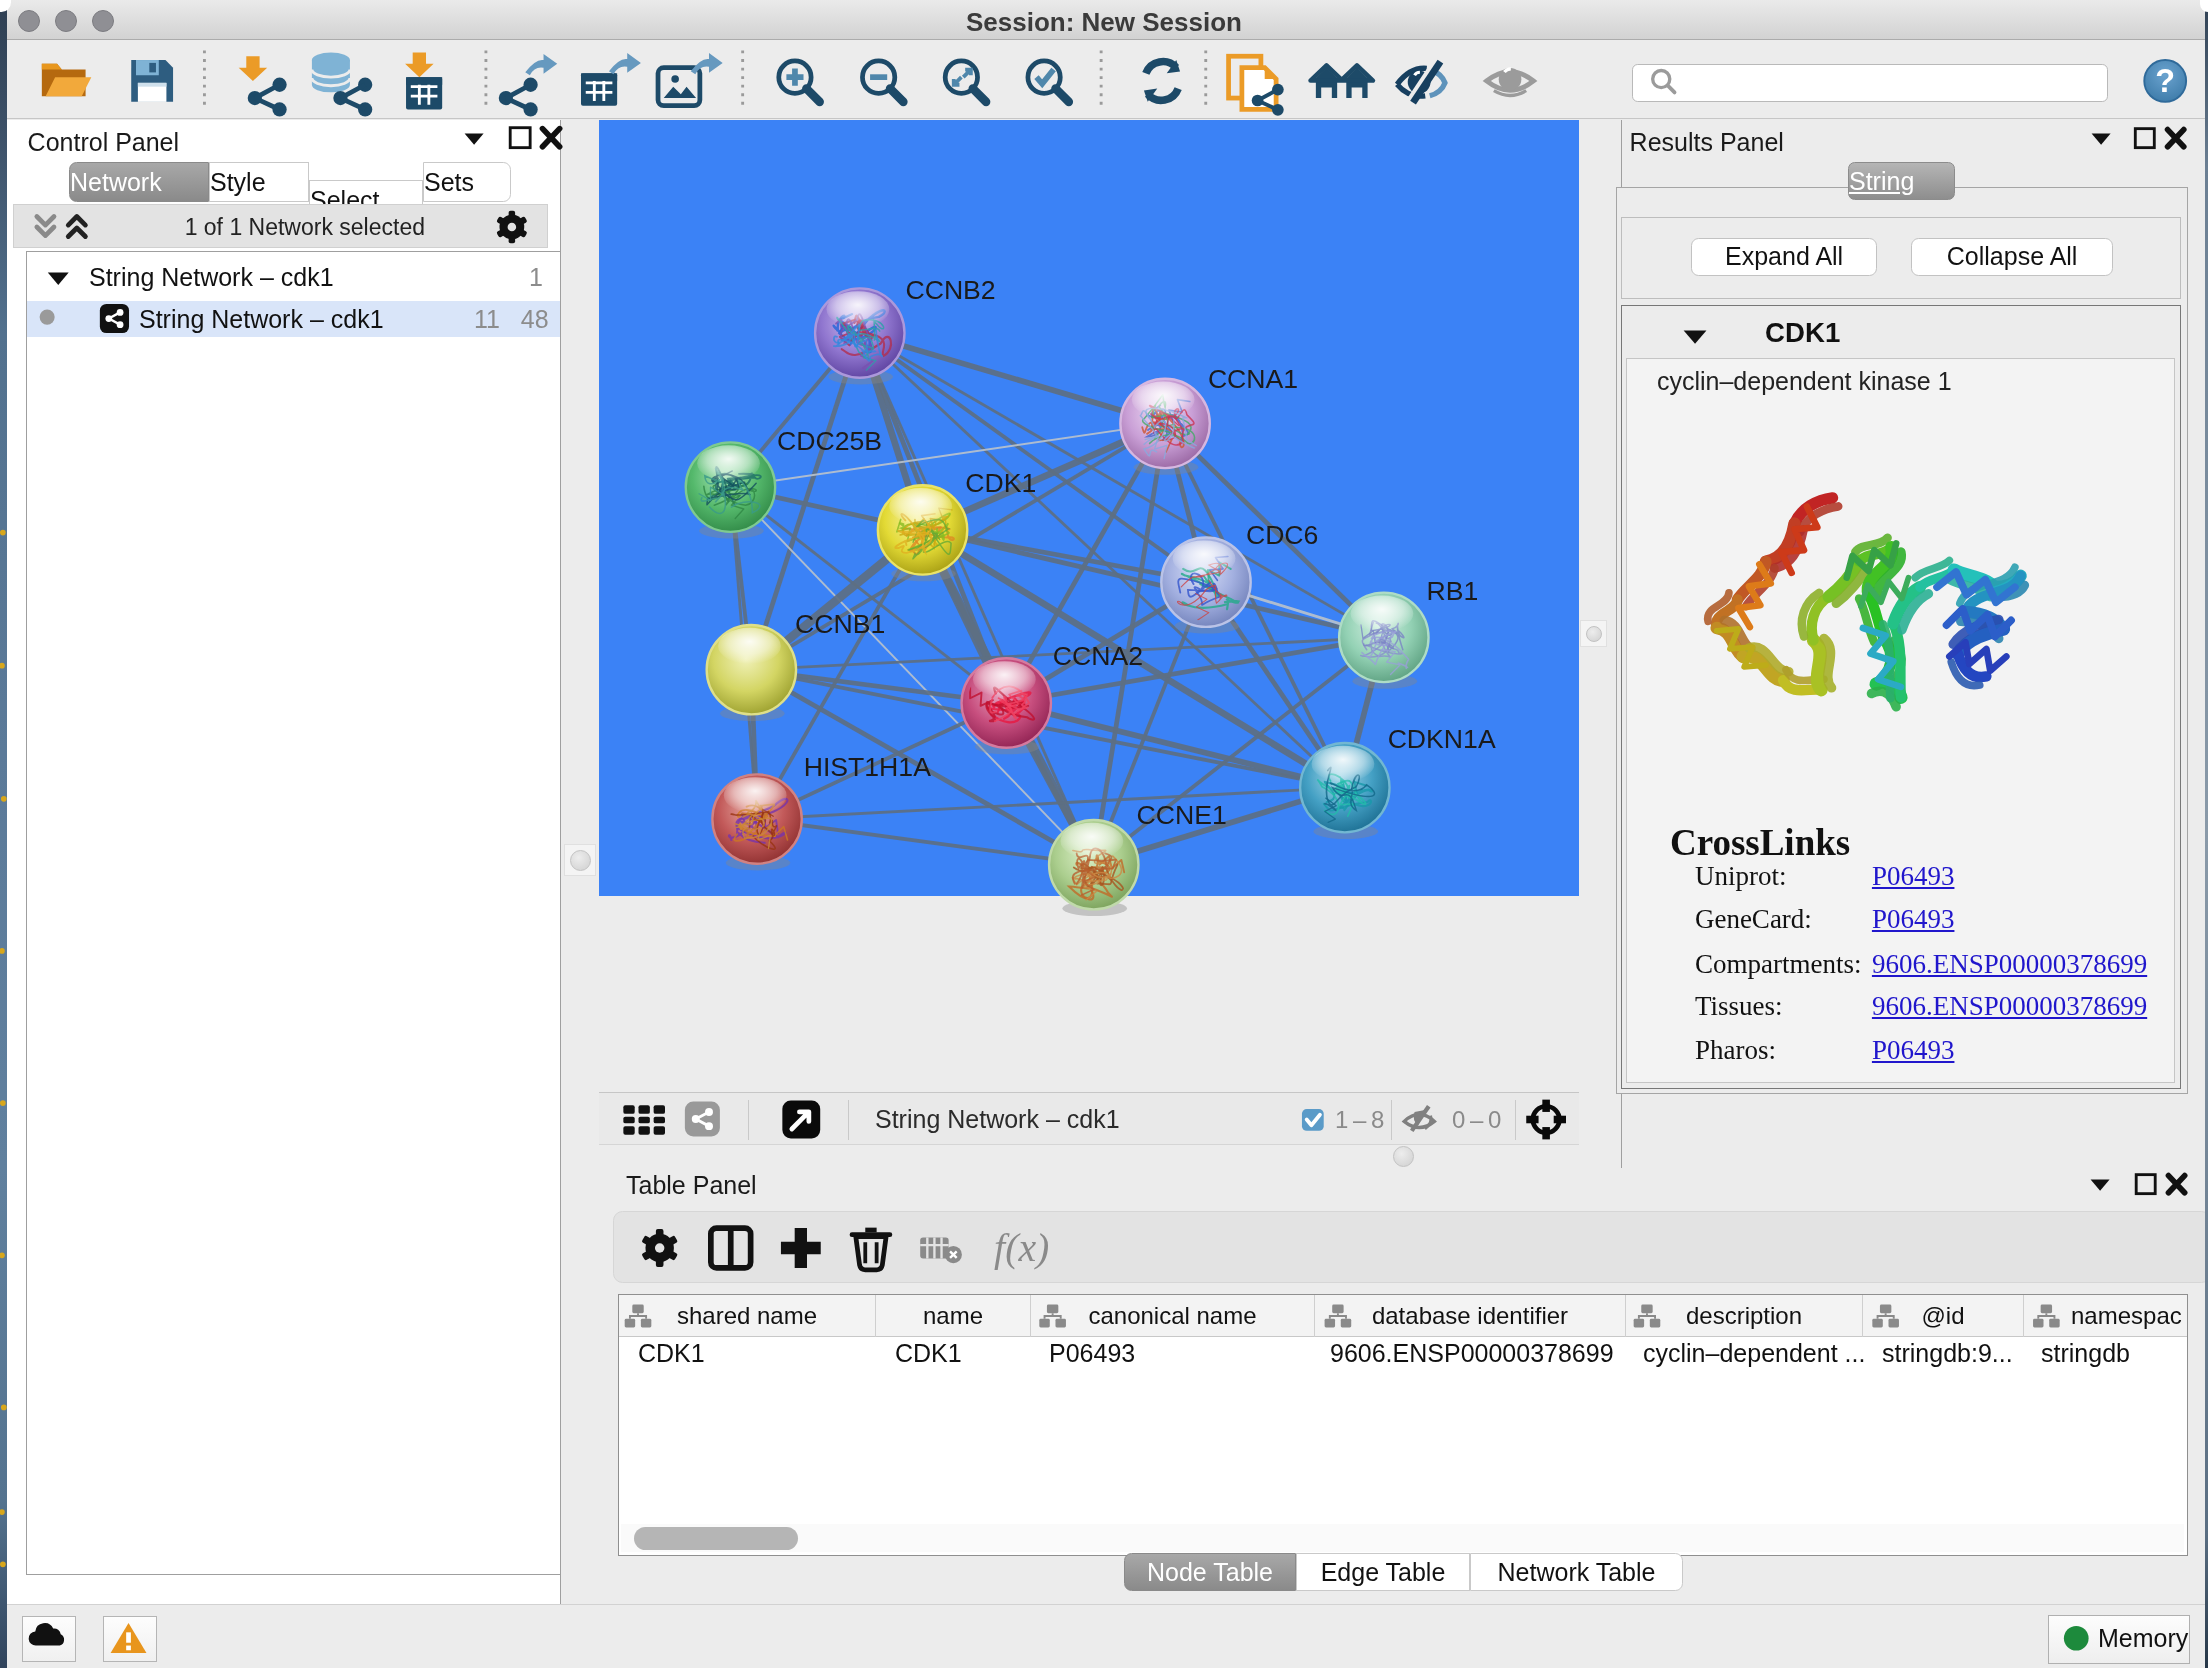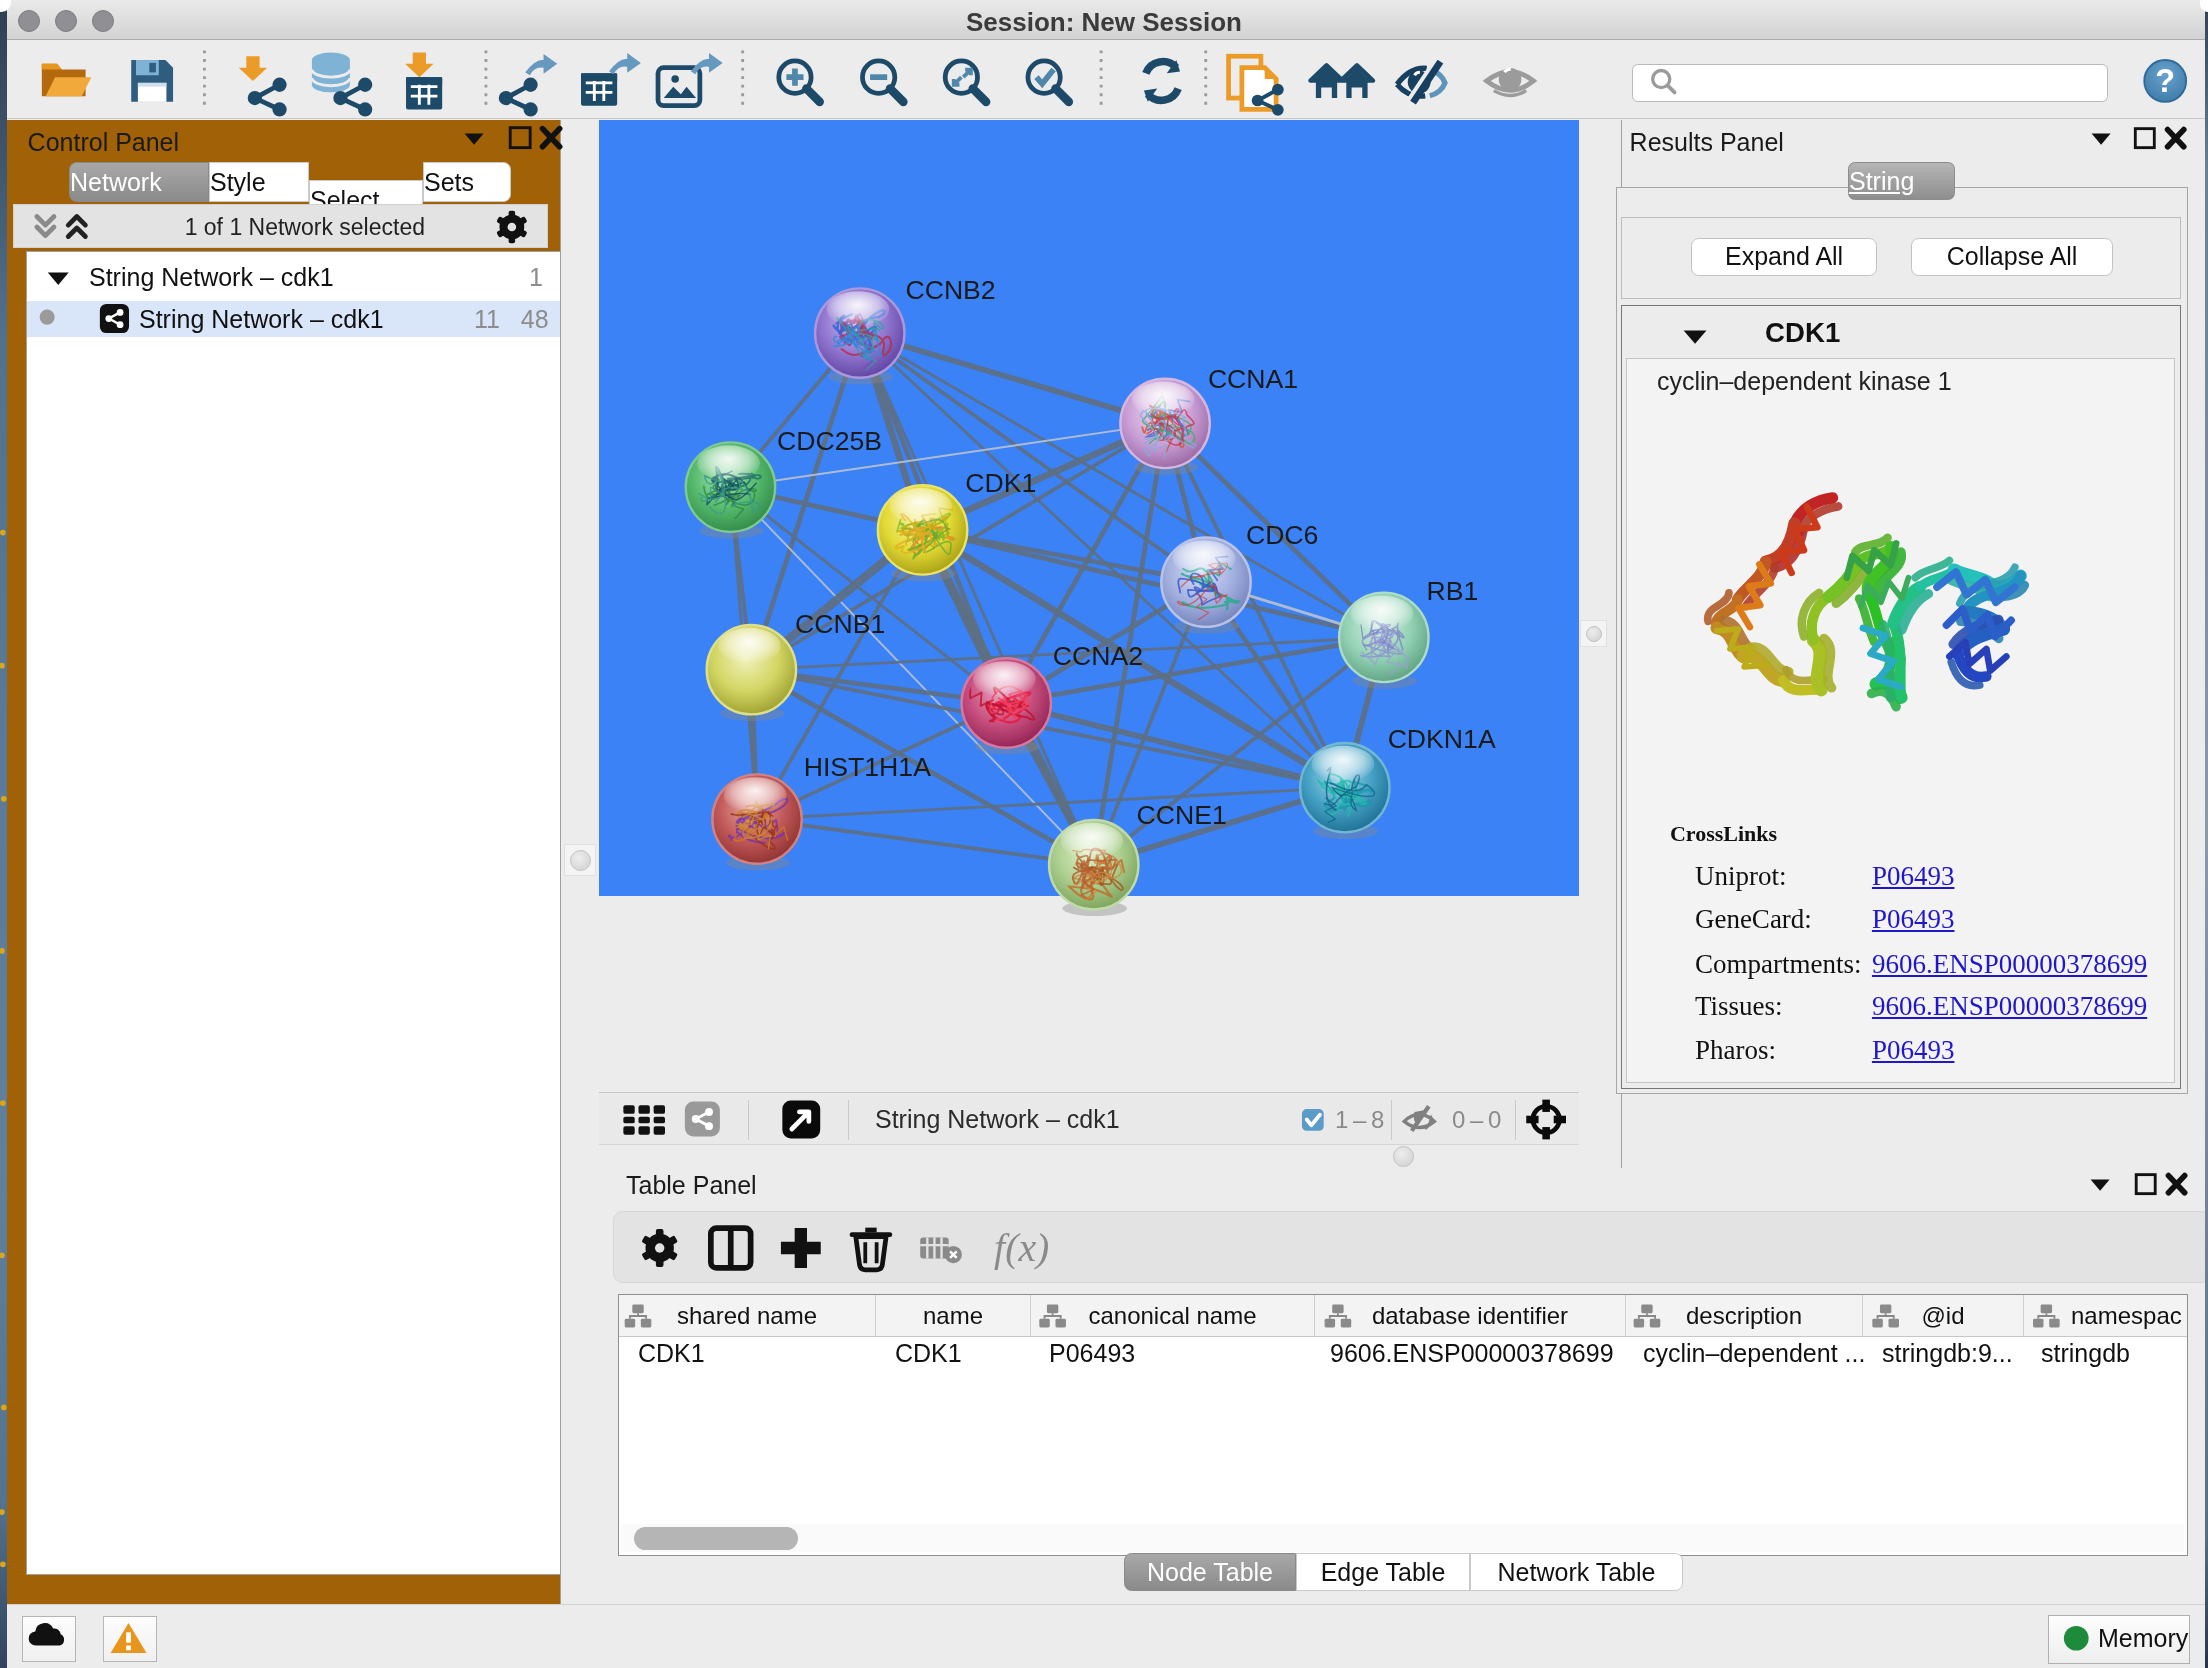--- a/index.html
+++ b/index.html
@@ -14,21 +14,21 @@
 #title { position:absolute; top:6.7px; left:0; width:2208px; text-align:center;
   font-size:26px; font-weight:bold; color:#3b3b3b; }
 
 
 #toolbar { position:absolute; left:0; top:41px; width:2208px; height:78px;
   background:#ececec; border-bottom:1px solid #c6c6c6; }
 #searchbox { position:absolute; left:1632px; top:23px; width:476px; height:38px;
   background:#fff; border:1.9px solid #b9b9b9; border-radius:5.7px; }
 
 
-#cp { position:absolute; left:0; top:120px; width:561px; height:1484px; background:#a16207; border-right:1.9px solid #9f9f9f;}
+#cp { position:absolute; left:0; top:120px; width:561px; height:1484px; background:#ffffff; border-right:1.9px solid #9f9f9f;}
 #cp-head { position:absolute; left:0; top:0; width:100%; height:42px; }
 #cp-title { position:absolute; left:27.6px; top:7.6px; font-size:25px; color:#1a1a1a; }
 .ptab { position:absolute; height:40px; background:#fff; border:1px solid #c9c9c9;
   font-size:25px; color:#111; text-align:left; line-height:38px; }
 .ptab.sel { background:linear-gradient(#a8a8a8,#8a8a8a); color:#fff; border-color:#8a8a8a; }
 #cp-sub { position:absolute; left:13.3px; top:84px; width:535px; height:44px; background:#e3e3e3;
   border:1px solid #d0d0d0; }
 #cp-subtext { position:absolute; width:100%; text-align:center; padding-left:48px; top:8.6px; font-size:23px; color:#222; box-sizing:border-box; }
 #cp-list { position:absolute; left:26px; top:131px; width:535px; height:1324px; background:#fff;
   border:1.9px solid #9f9f9f; }
@@ -813,21 +813,21 @@
 <path d="M93 118 L105 138 L82 141 L94 161 L71 164 L83 184" stroke="#dd7711" stroke-width="7" stroke-linejoin="round"></path>
 <path d="M48 188 L71 186 L62 207 L86 205 L77 226 L100 224" stroke="#bbaa11" stroke-width="6" stroke-linejoin="round"></path>
 <path d="M185 132 L191 109 L208 125 L214 103 L231 119 L237 96" stroke="#2f9e3f" stroke-width="7" stroke-linejoin="round"></path>
 <path d="M200 162 L207 140 L221 158 L229 136 L243 154 L250 132" stroke="#35aa55" stroke-width="6" stroke-linejoin="round"></path>
 <path d="M202 185 L226 193 L210 212 L234 220 L218 239 L242 247" stroke="#23a8c4" stroke-width="7" stroke-linejoin="round"></path>
 <path d="M280 142 L300 126 L311 150 L331 134 L342 158 L362 142" stroke="#2b6fd0" stroke-width="8" stroke-linejoin="round"></path>
 <path d="M290 182 L307 165 L315 188 L333 171 L341 194 L358 177" stroke="#2458c8" stroke-width="8" stroke-linejoin="round"></path>
 <path d="M293 215 L310 200 L314 223 L332 207 L336 230 L353 215" stroke="#2038b8" stroke-width="7" stroke-linejoin="round"></path>
 </g>
 </svg>
-          <div style="position:absolute; left:43px; top:462px; font-family:'Liberation Serif',serif; font-size:22px; font-weight:bold; color:#111;">CrossLinks</div>
+          <div style="position:absolute; left:43px; top:462px; font-family:'Liberation Serif',serif; font-size:37px; font-weight:bold; color:#111;">CrossLinks</div>
           <div class="xrow" style="top:502px;">
               <span class="xl">Uniprot:</span>
               <span class="xv">P06493</span>
             </div>
           <div class="xrow" style="top:545px;">
               <span class="xl">GeneCard:</span>
               <span class="xv">P06493</span>
             </div>
           <div class="xrow" style="top:590px;">
               <span class="xl">Compartments:</span>

